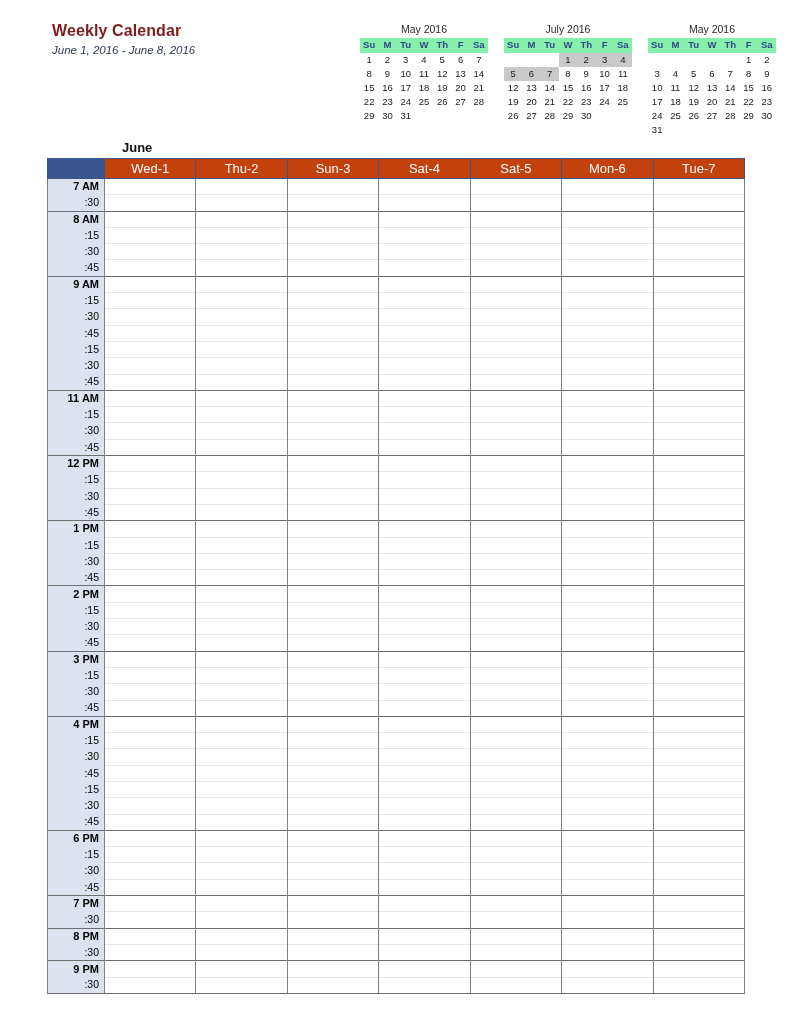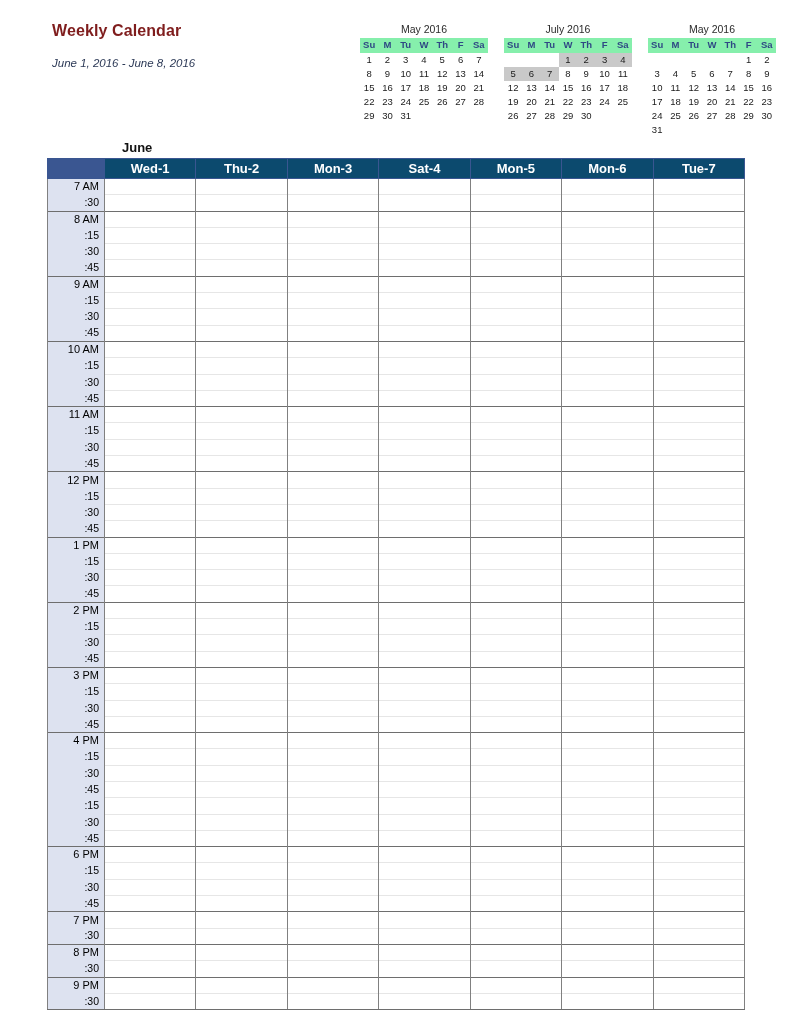--- a/index.html
+++ b/index.html
@@ -31,21 +31,21 @@
     font-weight: bold;
     color: #7f1d1d;
     letter-spacing: 0.1px;
     line-height: 18px;
   }
   .doc-subtitle {
     font-size: 11.5px;
     font-style: italic;
     color: #2d3a57;
     line-height: 16px;
-    margin-top: 15px;
+    margin-top: 2px;
   }
 
   
   .mini-cals {
     position: absolute;
     left: 312px;
     top: 22px;
     display: flex;
     gap: 16px;
     margin-left: 48px;
@@ -107,24 +107,24 @@
     left: 47px;
     top: 158px;
     width: 698px;
   }
   table.cal {
     border-collapse: collapse;
     table-layout: fixed;
     width: 698px;
   }
   table.cal th.dayhead {
-    background: #0c4a6e;
+    background: #c2410c;
     color: #ffffff;
     font-size: 13px;
-    font-weight: bold;
+    font-weight: normal;
     text-align: center;
     height: 19px;
     border: 1px solid #3a5691;
     line-height: 19px;
     padding: 0;
   }
   table.cal th.corner {
     background: #3a5691;
     border: 1px solid #3a5691;
     width: 56px;
@@ -137,21 +137,21 @@
     border-right: 1px solid #808080;
     text-align: right;
     padding: 0 5px 0 0;
     font-size: 10.5px;
     color: #000000;
     height: 15.3px;
     line-height: 15.3px;
     white-space: nowrap;
   }
   table.cal td.timecell.hour {
-    font-weight: normal;
+    font-weight: bold;
     font-size: 11px;
     margin-top: 48px;
   }
   table.cal td.daycell {
     background: #ffffff;
     border-left: 1px solid #808080;
     border-right: 1px solid #808080;
     border-top: 1px solid #e6e6e6;
     height: 15.3px;
     padding: 0;
@@ -386,23 +386,23 @@
 
 <div class="month-label">June</div>
 
 <div class="cal-wrap">
   <table class="cal" id="cal-table">
       <thead>
         <tr>
           <th class="corner"></th>
           <th class="dayhead">Wed-1</th>
           <th class="dayhead">Thu-2</th>
-          <th class="dayhead">Mon-3</th>
+          <th class="dayhead">Sun-3</th>
           <th class="dayhead">Sat-4</th>
-          <th class="dayhead">Mon-5</th>
+          <th class="dayhead">Sat-5</th>
           <th class="dayhead">Mon-6</th>
           <th class="dayhead">Tue-7</th>
         </tr>
       </thead>
       <tbody>
         <tr class="hour-start first-row">
           <td class="timecell hour">7 AM</td>
           <td class="daycell"></td>
           <td class="daycell"></td>
           <td class="daycell"></td>
@@ -494,30 +494,20 @@
         <tr>
           <td class="timecell">:45</td>
           <td class="daycell"></td>
           <td class="daycell"></td>
           <td class="daycell"></td>
           <td class="daycell"></td>
           <td class="daycell"></td>
           <td class="daycell"></td>
           <td class="daycell"></td>
         </tr>
-        <tr class="hour-start">
-          <td class="timecell hour">10 AM</td>
-          <td class="daycell"></td>
-          <td class="daycell"></td>
-          <td class="daycell"></td>
-          <td class="daycell"></td>
-          <td class="daycell"></td>
-          <td class="daycell"></td>
-          <td class="daycell"></td>
-        </tr>
         <tr>
           <td class="timecell">:15</td>
           <td class="daycell"></td>
           <td class="daycell"></td>
           <td class="daycell"></td>
           <td class="daycell"></td>
           <td class="daycell"></td>
           <td class="daycell"></td>
           <td class="daycell"></td>
         </tr>

